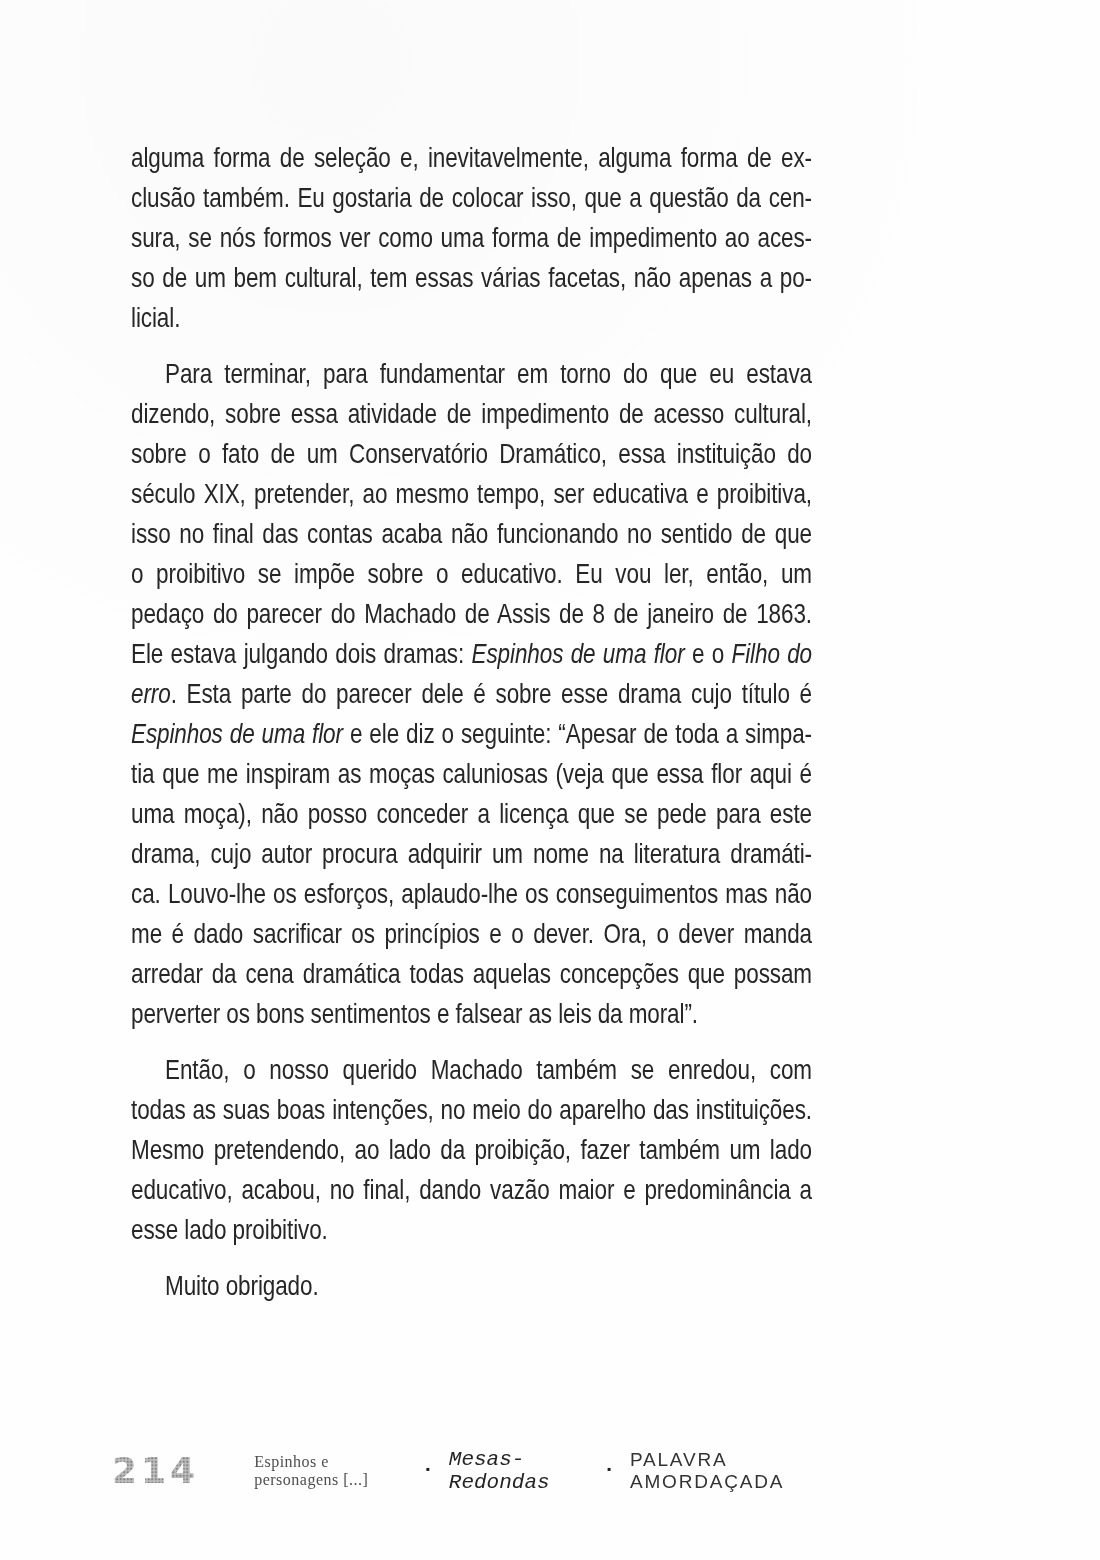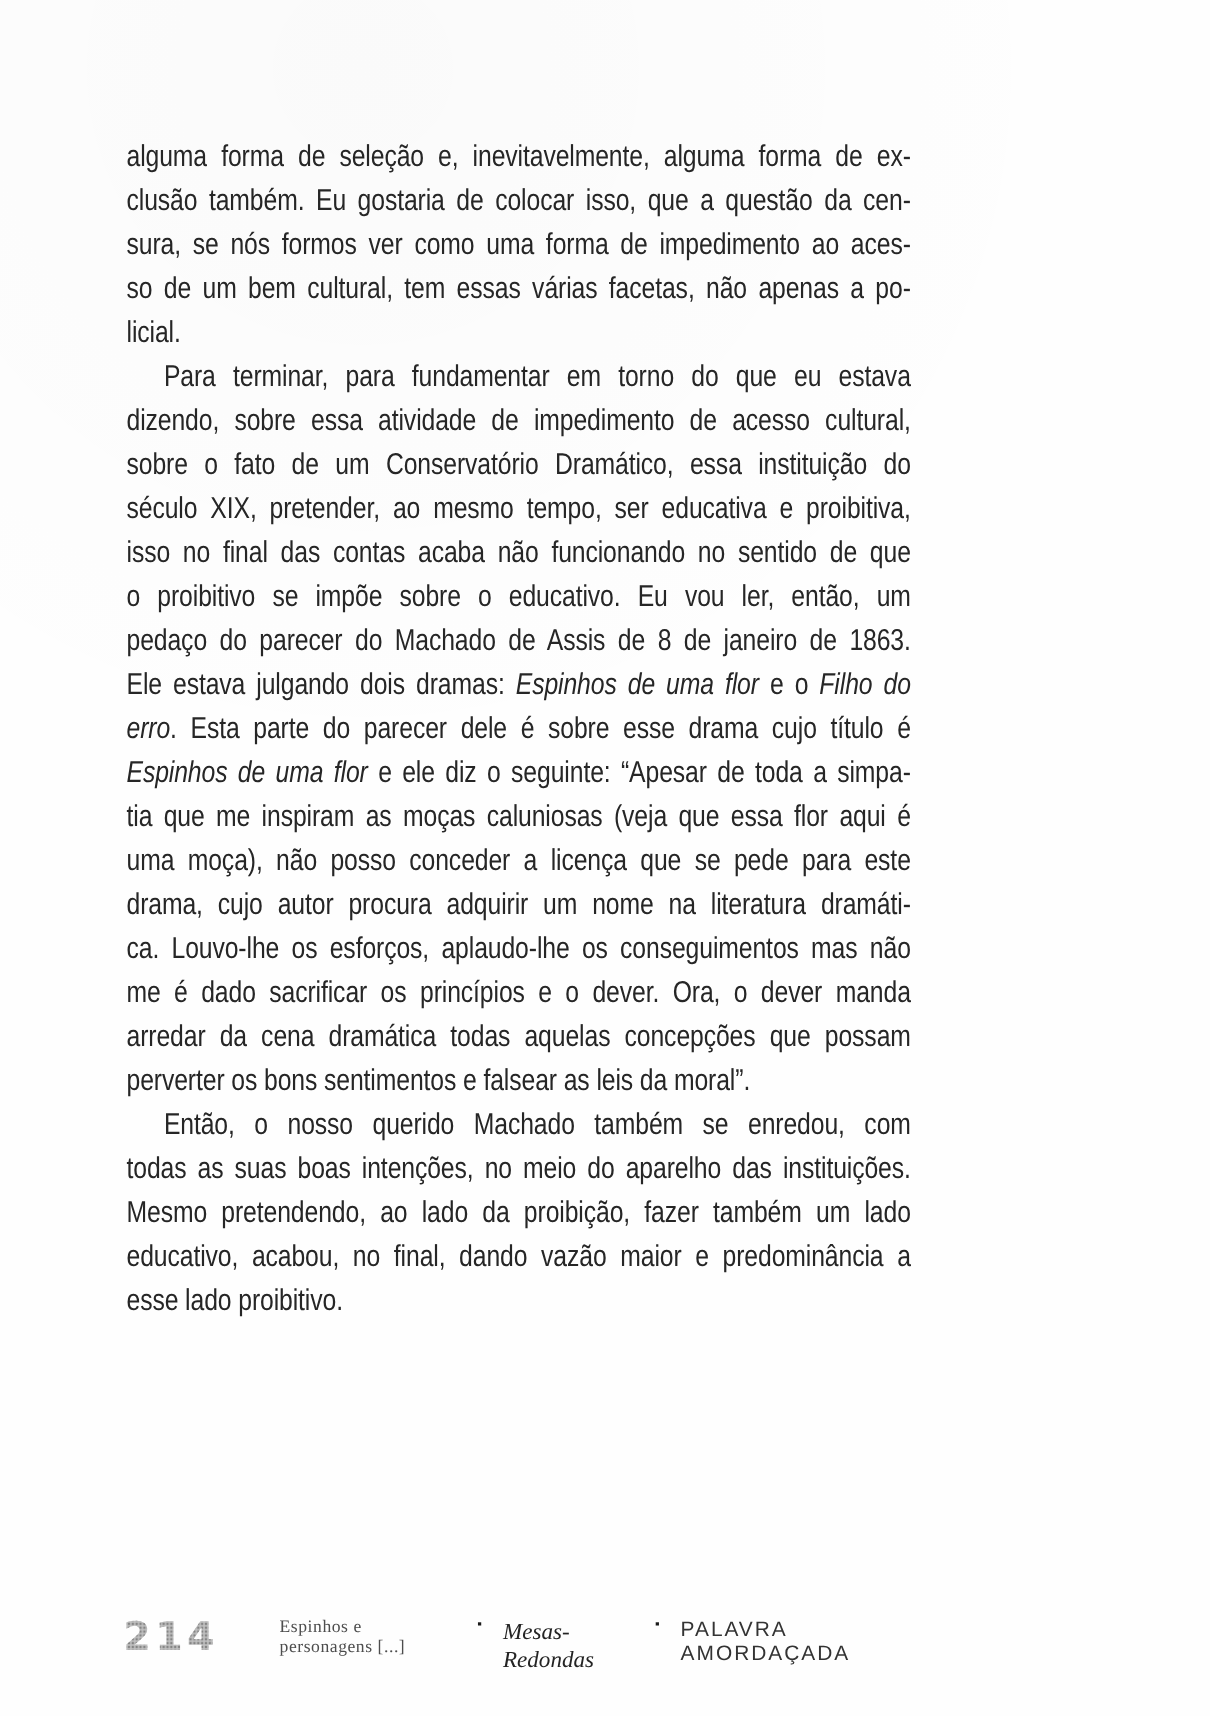--- a/index.html
+++ b/index.html
@@ -23,21 +23,21 @@
     position: absolute;
     left: 115px;
     top: 122px;
     width: 713px;
     font-family: "Liberation Sans", sans-serif;
     font-size: 22.5px;
     line-height: 40px;
     color: #262626;
     letter-spacing: -0.1px;
   }
-  .para { margin: 0; }
+  .para { margin: 16px; }
   .line {
     height: 40px;
     text-align: justify;
     text-align-last: justify;
     transform: scaleY(1.22);
     transform-origin: 50% 50%;
     white-space: nowrap;
   }
   .line.last {
     text-align-last: left;
@@ -45,22 +45,21 @@
   .line.indent { text-indent: 34px; }
   .it { font-style: italic; }
 
   
   .footer {
     position: absolute;
     left: 112px;
     top: 1448px;
     width: 720px;
     display: flex;
-    align-items: flex-start;
-    margin-top: 23px;
+    align-items: center;
   }
   .page-number {
     font-family: "DejaVu Sans", sans-serif;
     font-weight: 700;
     font-size: 36px;
     line-height: 1;
     letter-spacing: 4px;
     color: rgba(138,138,138,0.55);
     background-image: radial-gradient(circle, #7f7f7f 0.9px, rgba(127,127,127,0.25) 1.3px, transparent 1.6px);
     background-size: 3.5px 3.5px;
@@ -75,21 +74,21 @@
     letter-spacing: 0.5px;
   }
   .bullet {
     margin: 0 19px;
     font-size: 12px;
     color: #1a1a1a;
     position: relative;
     top: -2px;
   }
   .footer-book {
-    font-family: Liberation Serif, serif;
+    font-family: Liberation Mono, monospace;
     font-style: italic;
     font-size: 21px;
     color: #242424;
   }
   .footer-series {
     font-family: "Liberation Sans", sans-serif;
     font-size: 19px;
     letter-spacing: 1.8px;
     color: #333333;
   }
@@ -130,20 +129,23 @@
     </div>
 
     <div class="para">
       <div class="line indent">Então, o nosso querido Machado também se enredou, com</div>
       <div class="line">todas as suas boas intenções, no meio do aparelho das instituições.</div>
       <div class="line">Mesmo pretendendo, ao lado da proibição, fazer também um lado</div>
       <div class="line">educativo, acabou, no final, dando vazão maior e predominância a</div>
       <div class="line last">esse lado proibitivo.</div>
     </div>
 
+    <div class="para">
+      <div class="line indent last">Muito obrigado.</div>
+    </div>
 
   </main>
 
   <footer class="footer">
     <span class="page-number">214</span>
     <span class="footer-section">Espinhos e personagens [...]</span>
     <span class="bullet">▪</span>
     <span class="footer-book">Mesas-Redondas</span>
     <span class="bullet">▪</span>
     <span class="footer-series">PALAVRA AMORDAÇADA</span>

